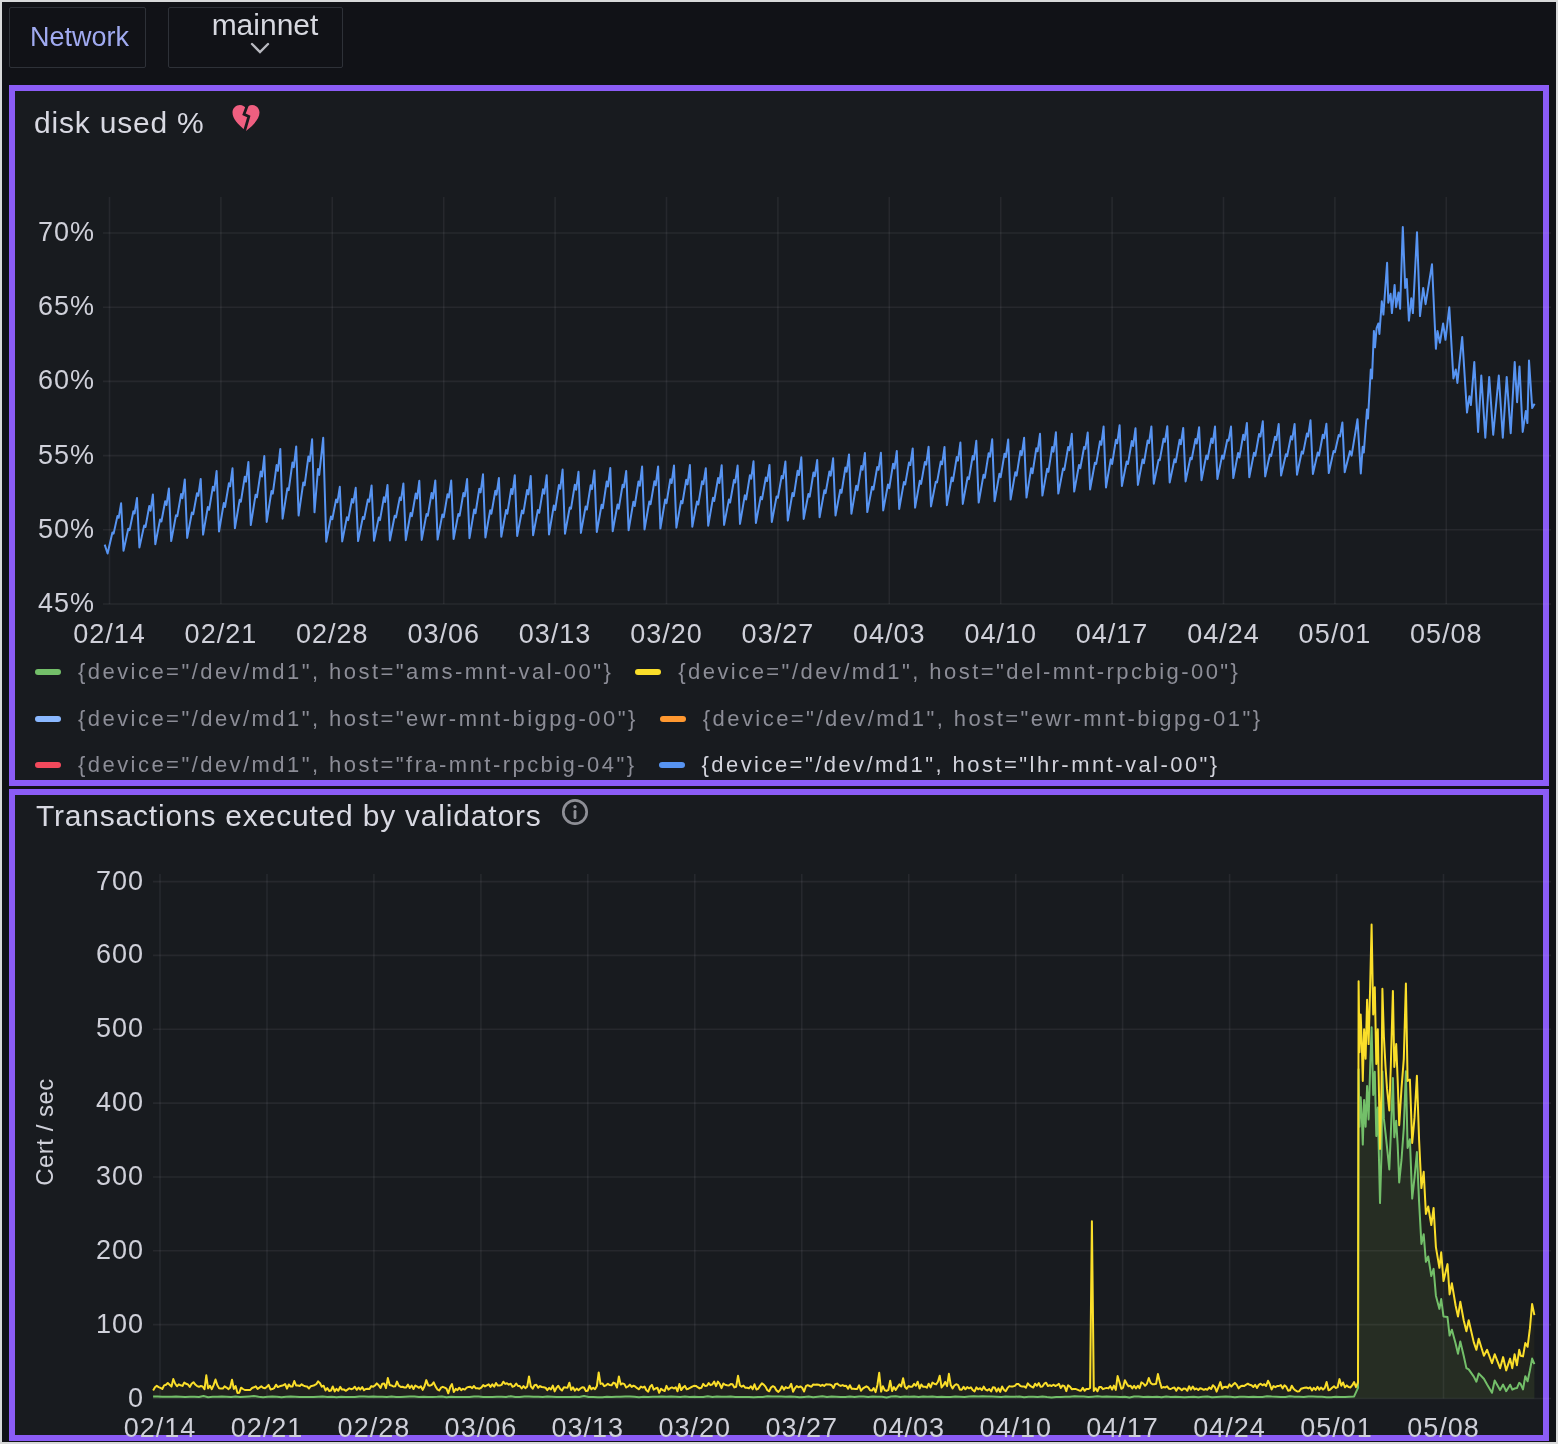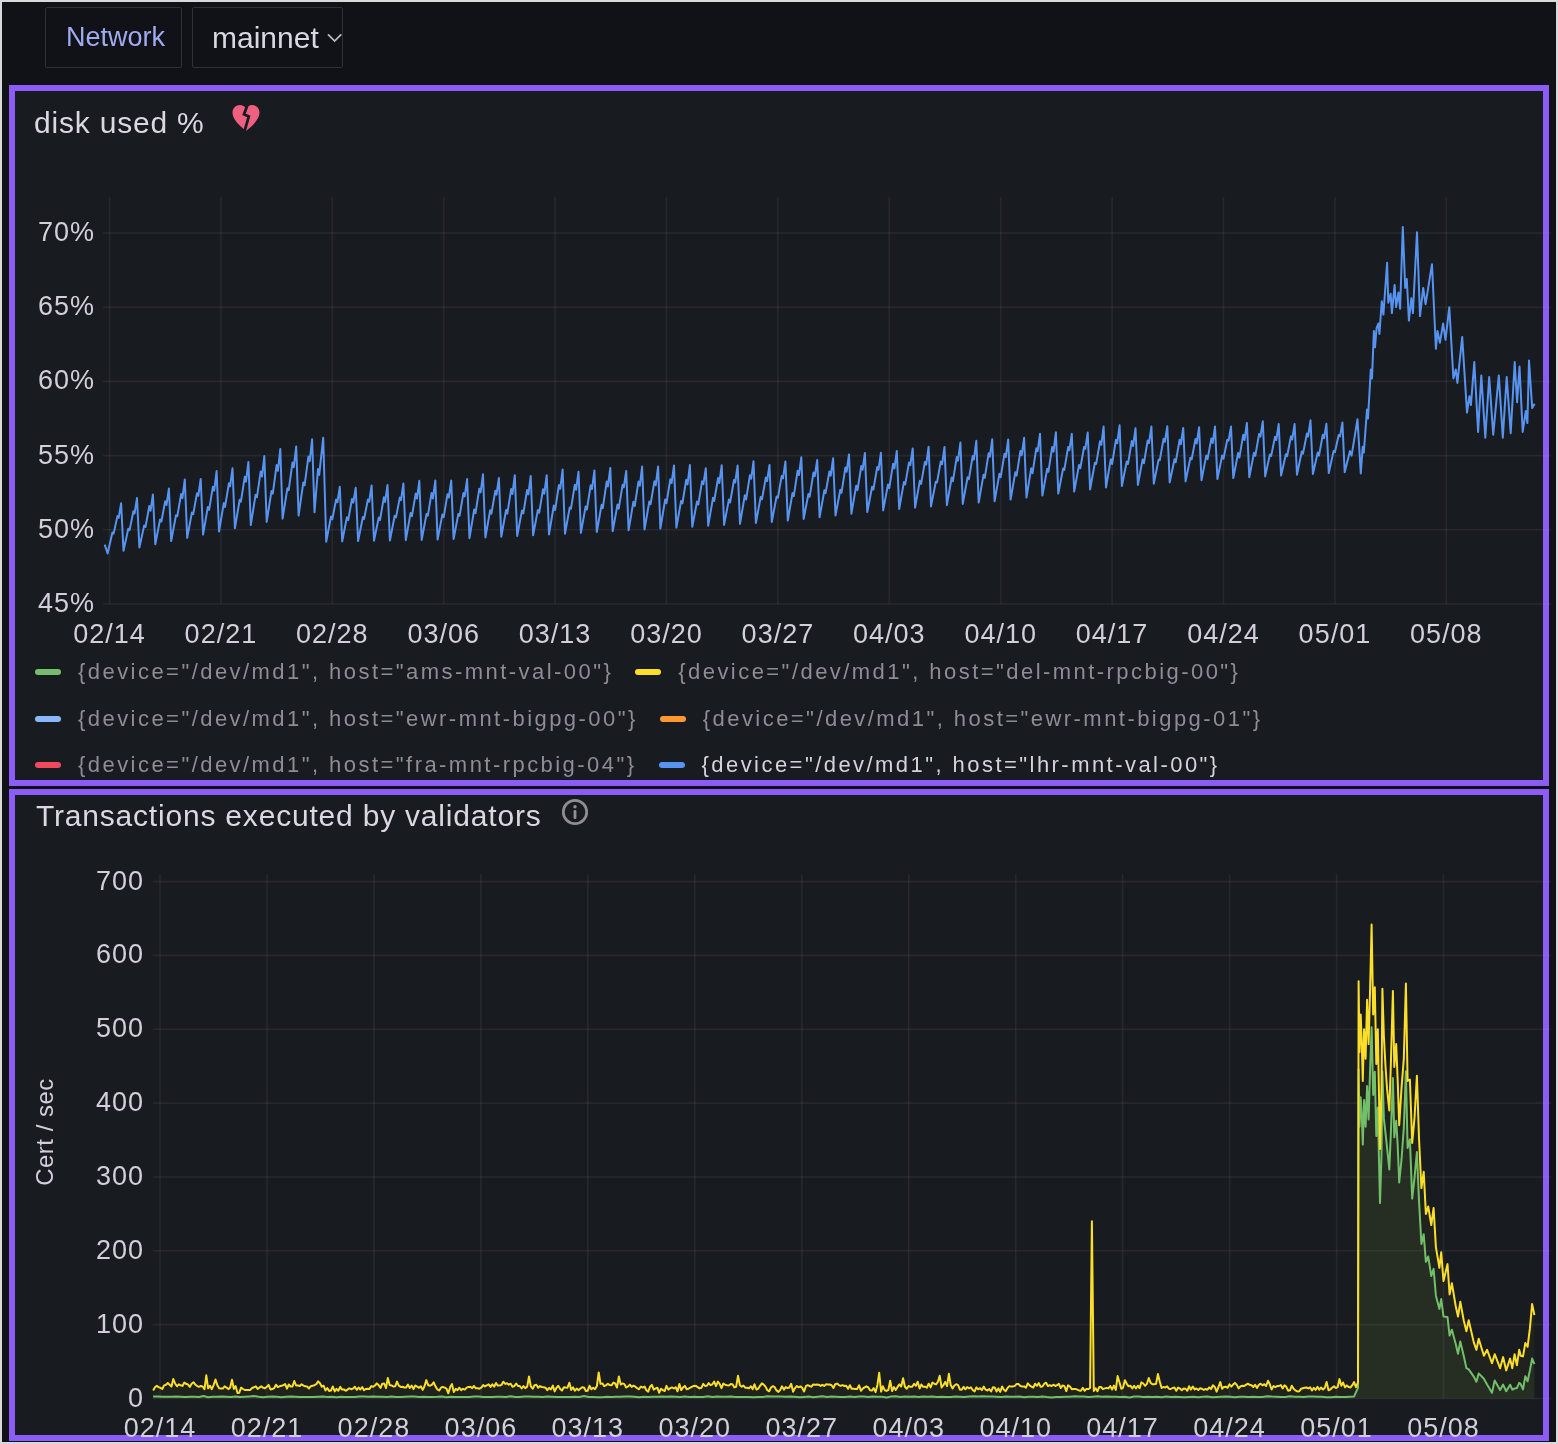--- a/index.html
+++ b/index.html
@@ -1,22 +1,22 @@
 <!DOCTYPE html>
 <html><head><meta charset="utf-8"><style>
 * { margin:0; padding:0; box-sizing:border-box; }
 html,body { width:1558px; height:1444px; background:#111217; overflow:hidden;
   font-family:"Liberation Sans", sans-serif; }
 #root { position:relative; width:1558px; height:1444px; background:#111217; }
 #frame { position:absolute; inset:0; border:2px solid #d8d9da; z-index:50; pointer-events:none; }
 .vbox { position:absolute; top:7px; height:61px; border:1px solid #2e3138; border-radius:2px;
-  background:#111217; display:flex; align-items:center;margin-left:36px; }
+  background:#111217; display:flex; align-items:center; }
 #vlabel { left:9px; width:137px; }
 #vlabel span { padding-left:20px; font-size:27px; font-weight:500; color:#a0aaf0; }
-#vvalue { left:156px; width:151px; }
+#vvalue { left:168px; width:175px;flex-direction:column; }
 #vvalue .vv { padding-left:19px; font-size:30px; color:#d7d8e0; }
 .panel { position:absolute; left:9px; width:1540px; background:#181b1f; border:6px solid #8b5cf6; }
 #p1 { top:85px; height:701px; }
 #p2 { top:789px; height:652px; }
 .ptitle { position:absolute; font-size:30px; font-weight:500; color:#d8d9e2; letter-spacing:0.8px; }
 svg { position:absolute; left:0; top:0; }
 .lrow { position:absolute; left:26px; white-space:nowrap; height:30px; display:flex; align-items:center; }
 .li { display:inline-flex; align-items:center; margin-right:22px; }
 .dash { width:26px; height:6px; border-radius:3px; display:inline-block; }
 .lt { margin-left:17px; font-size:22px; letter-spacing:2.45px; color:#8c8d97; }

